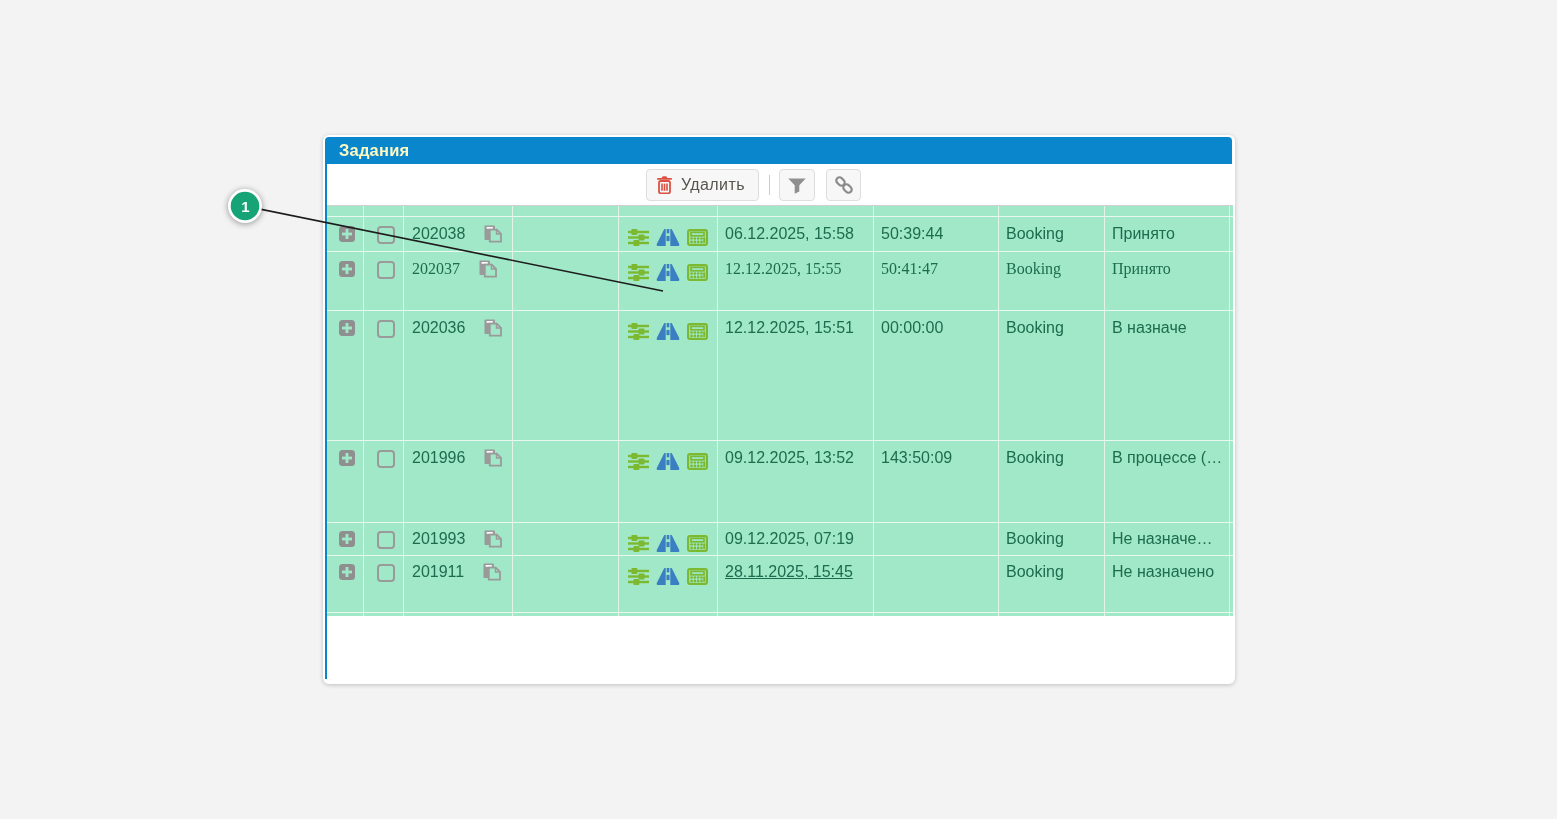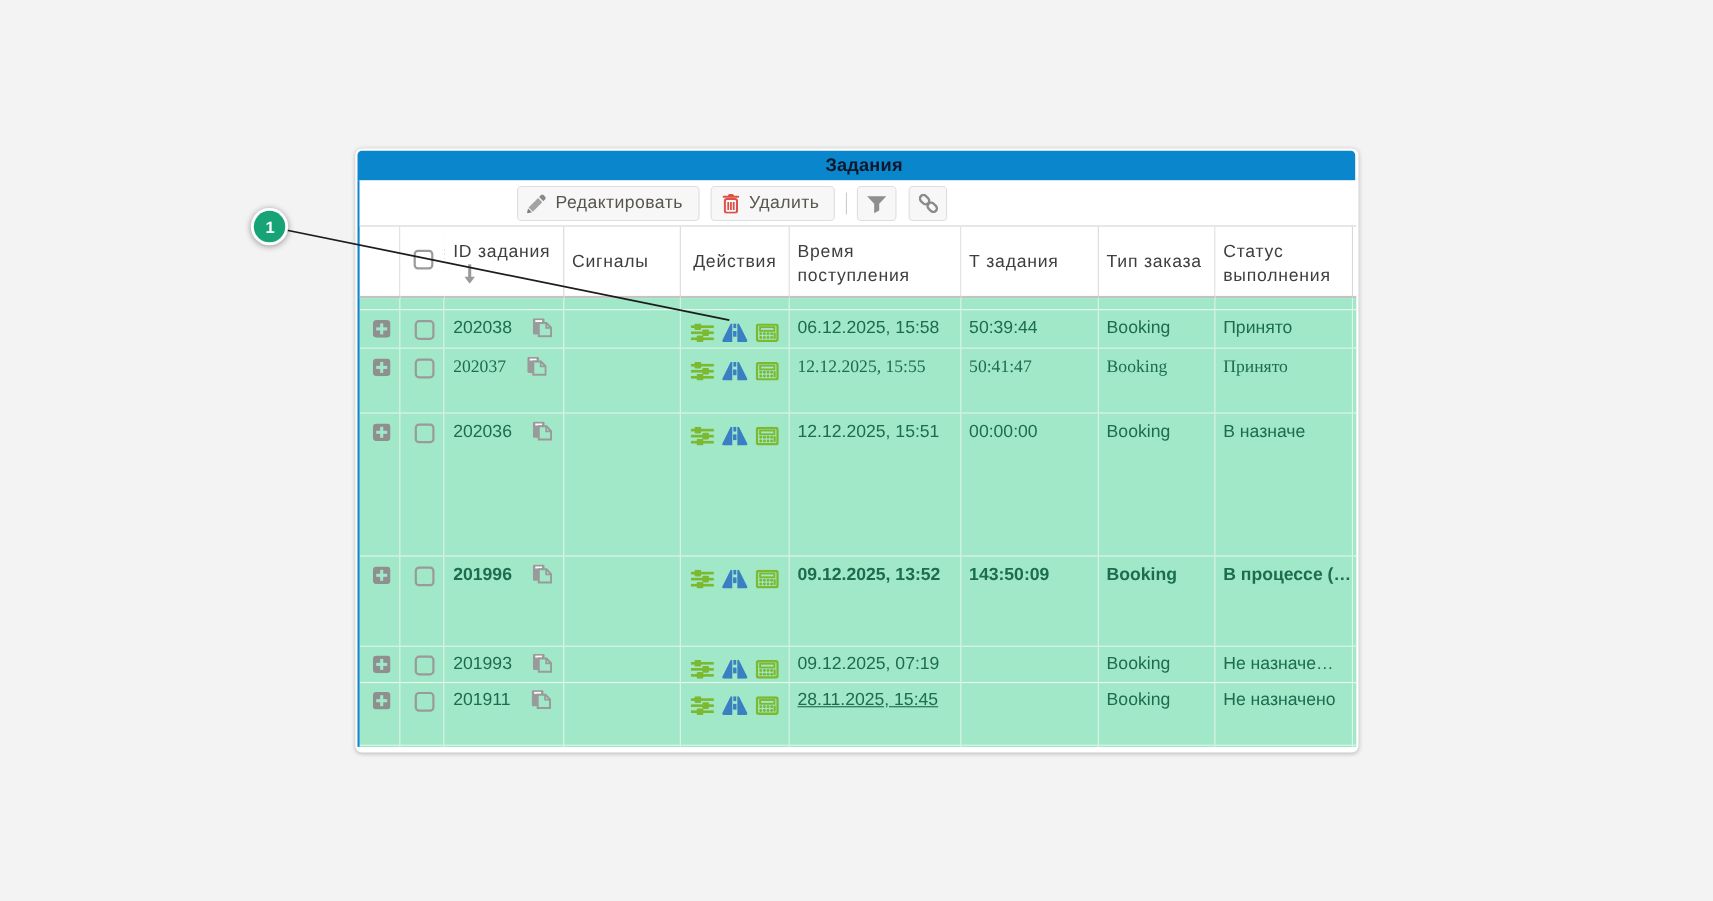--- a/index.html
+++ b/index.html
@@ -1,18 +1,18 @@
 <!DOCTYPE html>
 <html><head>
 <meta charset="utf-8">
 <style>
   * { margin:0; padding:0; box-sizing:border-box; }
   html,body { width:1557px; height:819px; background:#f2f3f2; font-family:"Liberation Sans",sans-serif; overflow:hidden; }
   .panel { position:absolute; left:323px; top:135px; width:912px; height:549px; background:#fff; border-radius:6px; box-shadow:0 1px 4px rgba(0,0,0,.22); }
-  .titlebar { position:absolute; left:2px; top:2px; width:907px; height:27px; background:#0a86cd; border-radius:4px 4px 0 0; color:#0f172a; font-size:16.5px; font-weight:700; line-height:26px; padding-left:14px; letter-spacing:.2px;text-align:center; }
+  .titlebar { position:absolute; left:2px; top:2px; width:907px; height:27px; background:#0a86cd; border-radius:4px 4px 0 0; color:#fef9c3; font-size:16.5px; font-weight:700; line-height:26px; padding-left:14px; letter-spacing:.2px; }
   .content { position:absolute; left:2px; top:29px; width:908px; height:515px; border-left:2px solid #0a86cd; }
   .toolbar { position:absolute; left:0; top:0; width:906px; height:42px; background:#fff; border-bottom:1px solid #d0d0d0; }
   .btn { position:absolute; top:5px; height:32px; background:#f7f7f7; border:1px solid #dedede; border-radius:4px; color:#58554e; font-size:16px; letter-spacing:.4px; display:flex; align-items:center; justify-content:flex-start; gap:8px; padding-left:8px; }
   .btn.ic { justify-content:center; padding-left:0; }
   .sep { position:absolute; top:11px; width:1px; height:20px; background:#ccc; }
   .grid { position:absolute; left:0; top:42px; width:906px; height:473px; overflow:hidden; }
   table { border-collapse:separate; border-spacing:0; table-layout:fixed; width:926px; }
   td { overflow:hidden; white-space:nowrap; }
   .hd td { background:#fff; border-right:1px solid #d7d7d7; border-bottom:2px solid #c3c3c3; color:#3e3e3e; font-size:16px; letter-spacing:.7px; line-height:21px; vertical-align:middle; padding:0 0 0 7px; height:65px; }
   .bd td { border-right:1px solid #e2f4ea; border-bottom:1px solid #e9f8f0; color:#1c6d4e; font-size:16px; line-height:20px; vertical-align:top; padding:7px 0 0 7px; background:#a0e8c8; }
@@ -101,23 +101,20 @@
   </defs>
 </svg>
 
 <div class="panel">
   <div class="titlebar">Задания</div>
   <div class="content">
     <div class="toolbar">
       <div class="btn" style="left:9px; width:124px; gap:9px;margin-top:46px;"><svg width="16" height="16">
             <use href="#i-addc"></use>
           </svg>Добавить</div>
-      <div class="btn" style="left:143px; width:166px;"><svg width="18" height="18">
-            <use href="#i-pencil"></use>
-          </svg>Редактировать</div>
       <div class="btn" style="left:319px; width:113px; padding-left:9px;"><svg width="17" height="18">
             <use href="#i-trash"></use>
           </svg>Удалить</div>
       <div class="sep" style="left:442px;"></div>
       <div class="btn ic" style="left:452px; width:36px;">
           <svg width="18" height="16" style="margin-top:2px;">
             <use href="#i-funnel"></use>
           </svg>
         </div>
       <div class="btn ic" style="left:499px; width:35px;">
@@ -134,37 +131,20 @@
             <col style="width:109px">
             <col style="width:106px">
             <col style="width:99px">
             <col style="width:156px">
             <col style="width:125px">
             <col style="width:106px">
             <col style="width:125px">
             <col style="width:23px">
         </colgroup>
         <tbody>
-        <tr class="hd">
-          <td></td>
-          <td style="border-right:none; padding-left:12px;"><span class="cb" style="background:#fff; margin-top:3px;"></span></td>
-          <td style="padding:0; position:relative;">
-            <div style="margin-bottom:21px; padding-top:4px; padding-left:8px;">ID задания</div>
-            <div style="position:absolute; left:18px; top:34px;"><svg width="10" height="18">
-                    <use href="#i-sortdn"></use>
-                  </svg></div>
-          </td>
-          <td style="padding-top:2px;">Сигналы</td>
-          <td style="text-align:center; padding:2px 0 0 0;">Действия</td>
-          <td style="padding-top:4px;">Время<br>поступления</td>
-          <td style="padding-top:2px;">Т задания</td>
-          <td style="padding-top:2px;">Тип заказа</td>
-          <td style="padding-top:4px;">Статус<br>выполнения</td>
-          <td style="border-right:none;"></td>
-        </tr>
 
         <tr class="bd" style="height:11px;">
               <td style="padding:0"></td>
               <td style="padding:0"></td>
               <td style="padding:0"></td>
               <td style="padding:0"></td>
               <td style="padding:0"></td>
               <td style="padding:0"></td>
               <td style="padding:0"></td>
               <td style="padding:0"></td>
@@ -252,21 +232,21 @@
                   </svg>
                 </div>
               </td>
           <td>12.12.2025, 15:51</td>
           <td>00:00:00</td>
           <td>Booking</td>
           <td>В назначе</td>
           <td style="border-right:none;"></td>
         </tr>
 
-        <tr class="bd" style="height:82px;font-weight:bold;">
+        <tr class="bd" style="height:82px;">
           <td style="padding-top:9px; padding-left:12px;"><svg width="16" height="16">
                   <use href="#i-plus"></use>
                 </svg></td>
           <td style="padding-top:9px; padding-left:13px;"><span class="cb"></span></td>
           <td style="padding-left:8px;">201996<svg width="18" height="18" style="vertical-align:-4px; margin-left:19px;">
                   <use href="#i-copy"></use>
                 </svg></td>
           <td></td>
           <td style="padding:9px 0 0 0;">
                 <div class="icons3">

